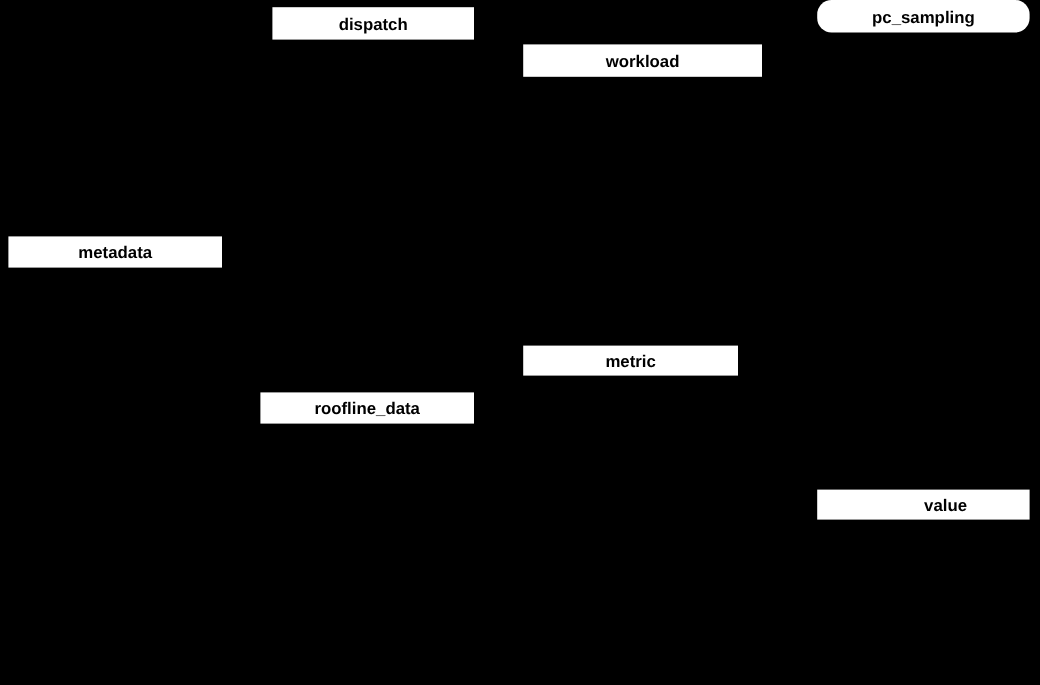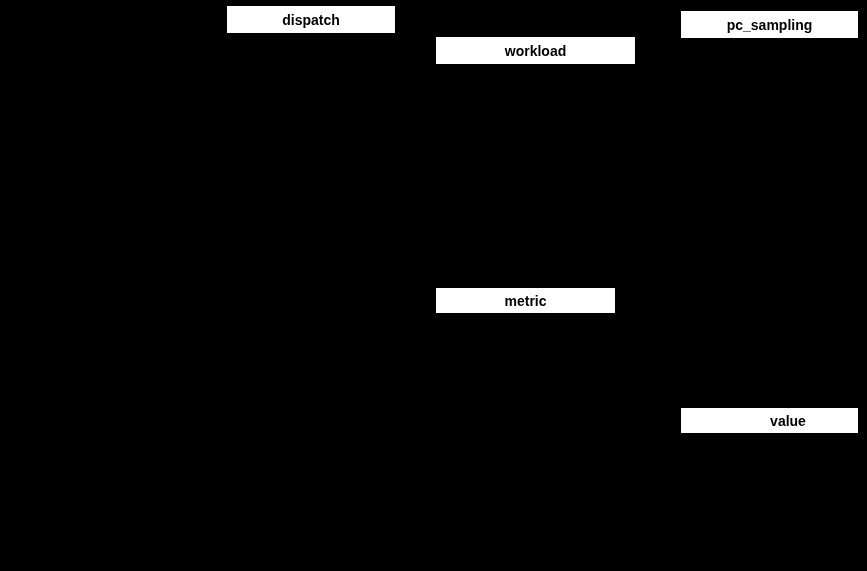--- a/index.html
+++ b/index.html
@@ -28,36 +28,38 @@
     justify-content: center;
     font-weight: bold;
     font-size: 14px;
     line-height: 1;
     box-sizing: border-box;
     white-space: nowrap;
   }
   
   .pos-dispatch      { left: 227px; top: 6px;   width: 168px; height: 27px; }
   .pos-workload      { left: 436px; top: 6px;   width: 199px; height: 27px; margin-top: 31px; }
-  .pos-pc-sampling   { left: 681px; top: 11px;   width: 177px; height: 27px; }
+  .pos-pc-sampling   { left: 681px; top: 0;   width: 177px; height: 27px; border-radius: 12px; }
   .pos-metadata      { left: 7px;   top: 197px; width: 178px; height: 26px; }
   .pos-metric        { left: 436px; top: 288px; width: 179px; height: 25px; }
   .pos-roofline-data { left: 217px; top: 327px; width: 178px; height: 26px; }
   .pos-value         { left: 681px; top: 408px; width: 177px; height: 25px; padding-left: 37px; }
 </style>
 </head>
 <body>
 
 <div class="diagram-canvas">
 
   <div class="entity-header pos-dispatch">dispatch</div>
 
   <div class="entity-header pos-workload">workload</div>
 
   <div class="entity-header pos-pc-sampling">pc_sampling</div>
 
+  <div class="entity-header pos-metadata">metadata</div>
 
   <div class="entity-header pos-metric">metric</div>
 
+  <div class="entity-header pos-roofline-data">roofline_data</div>
 
   <div class="entity-header pos-value">value</div>
 
 </div>
 
 </body></html>

